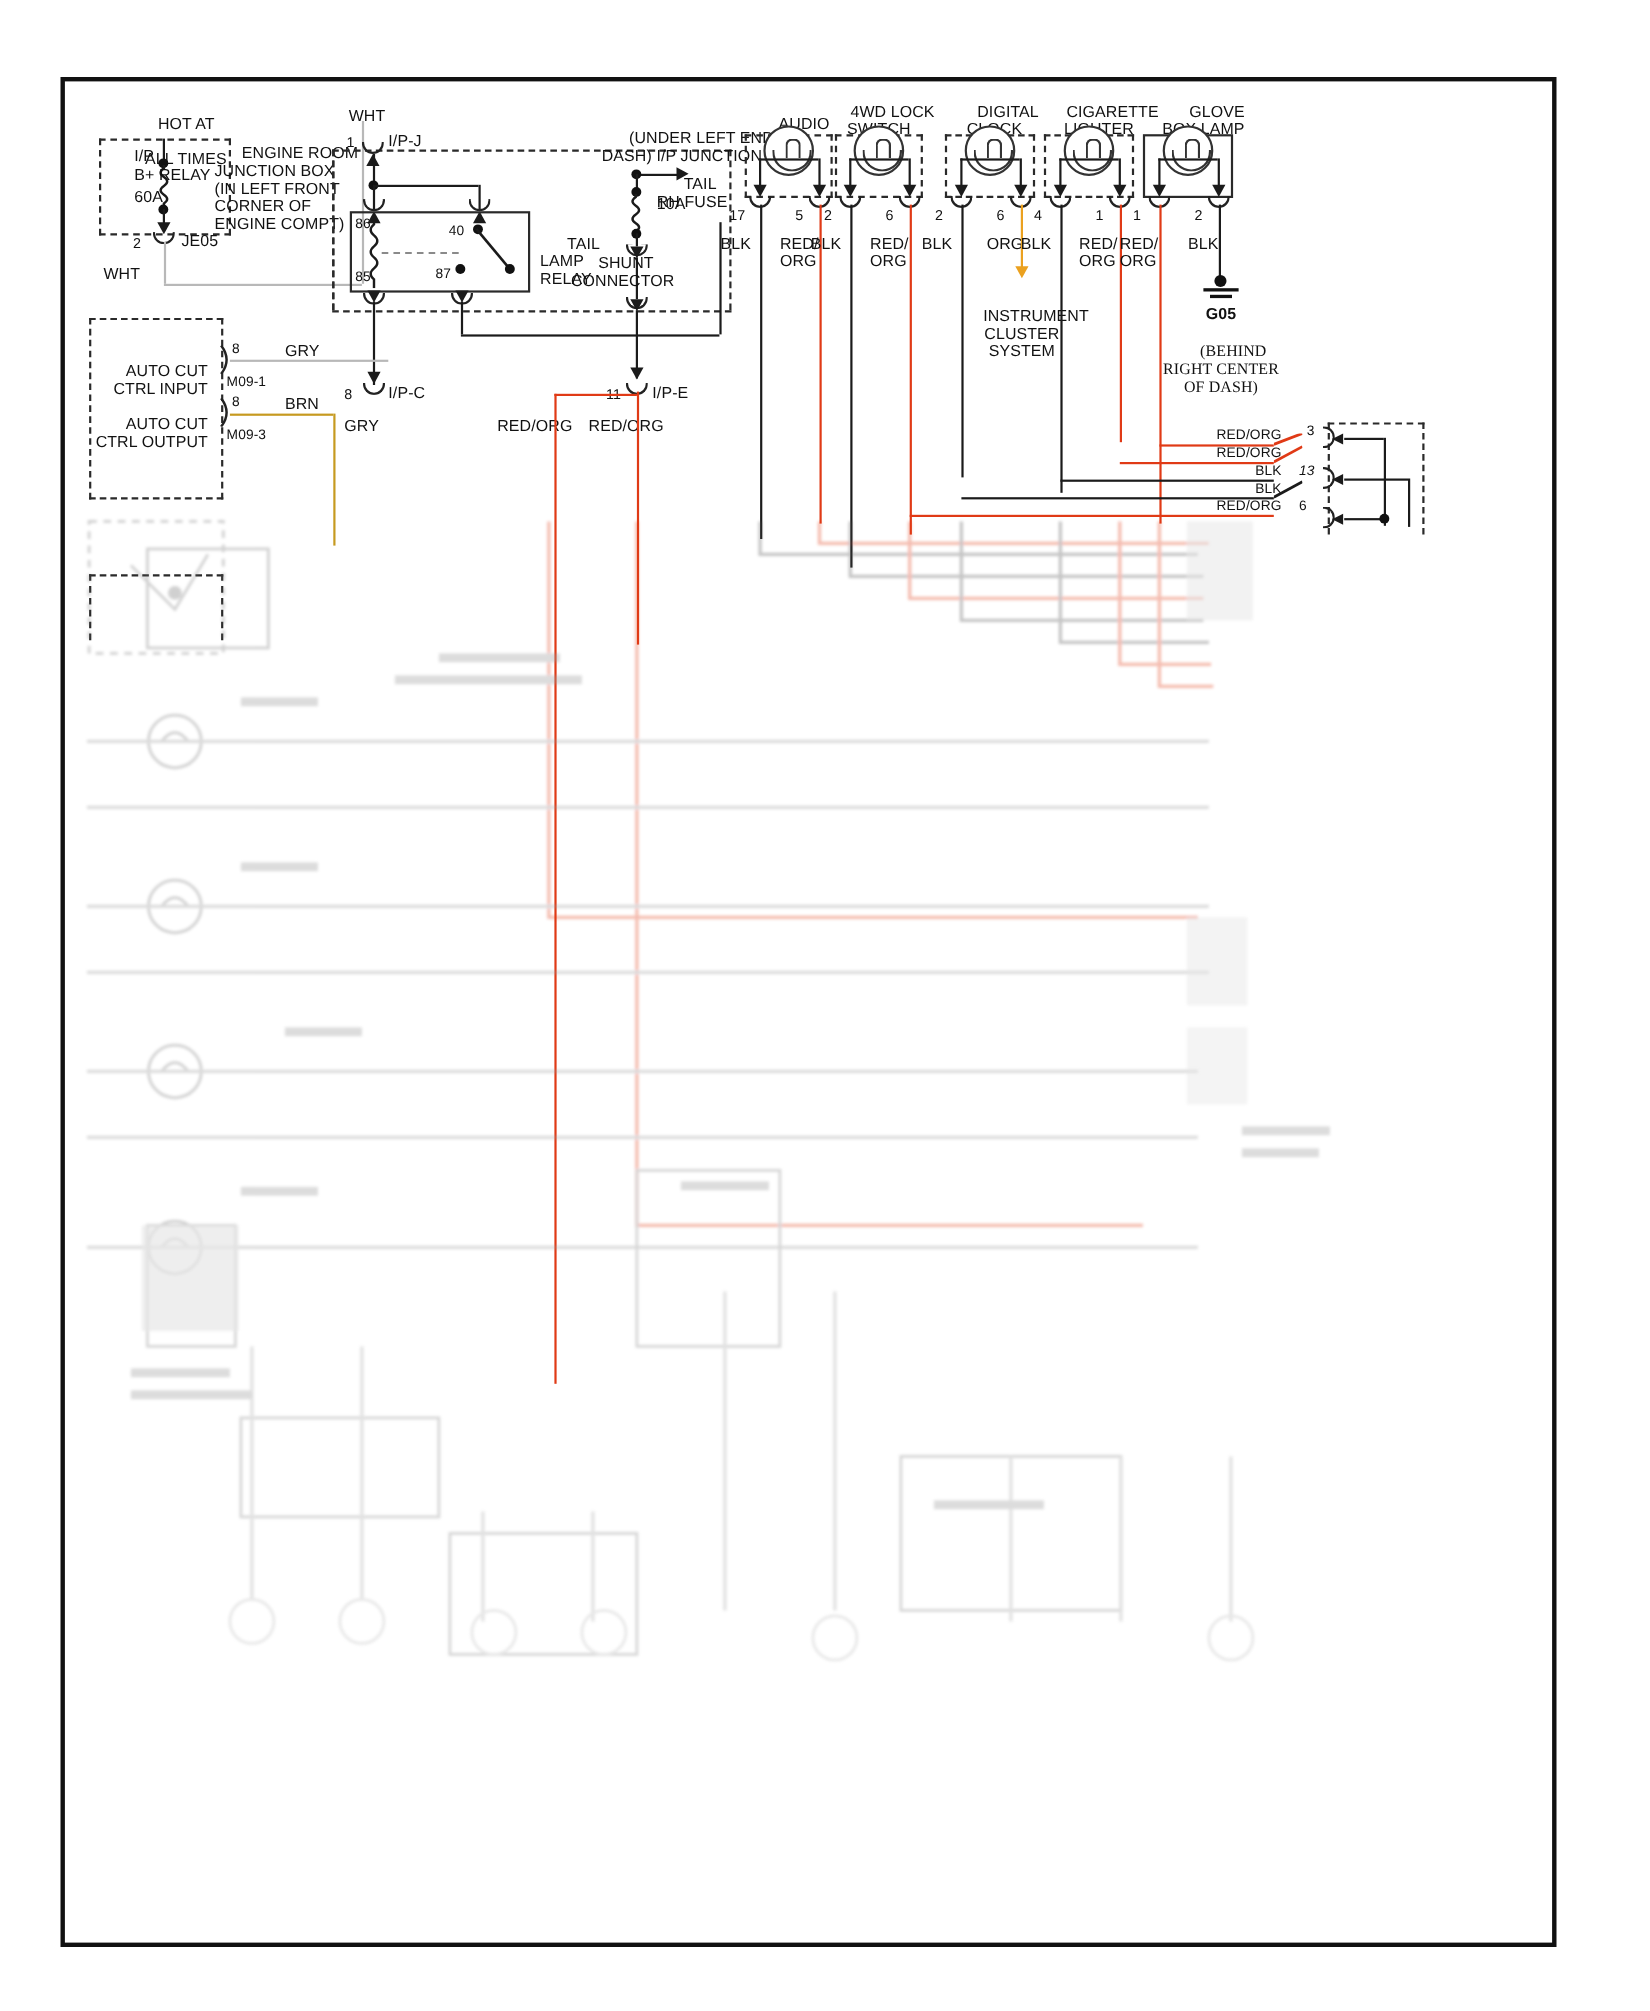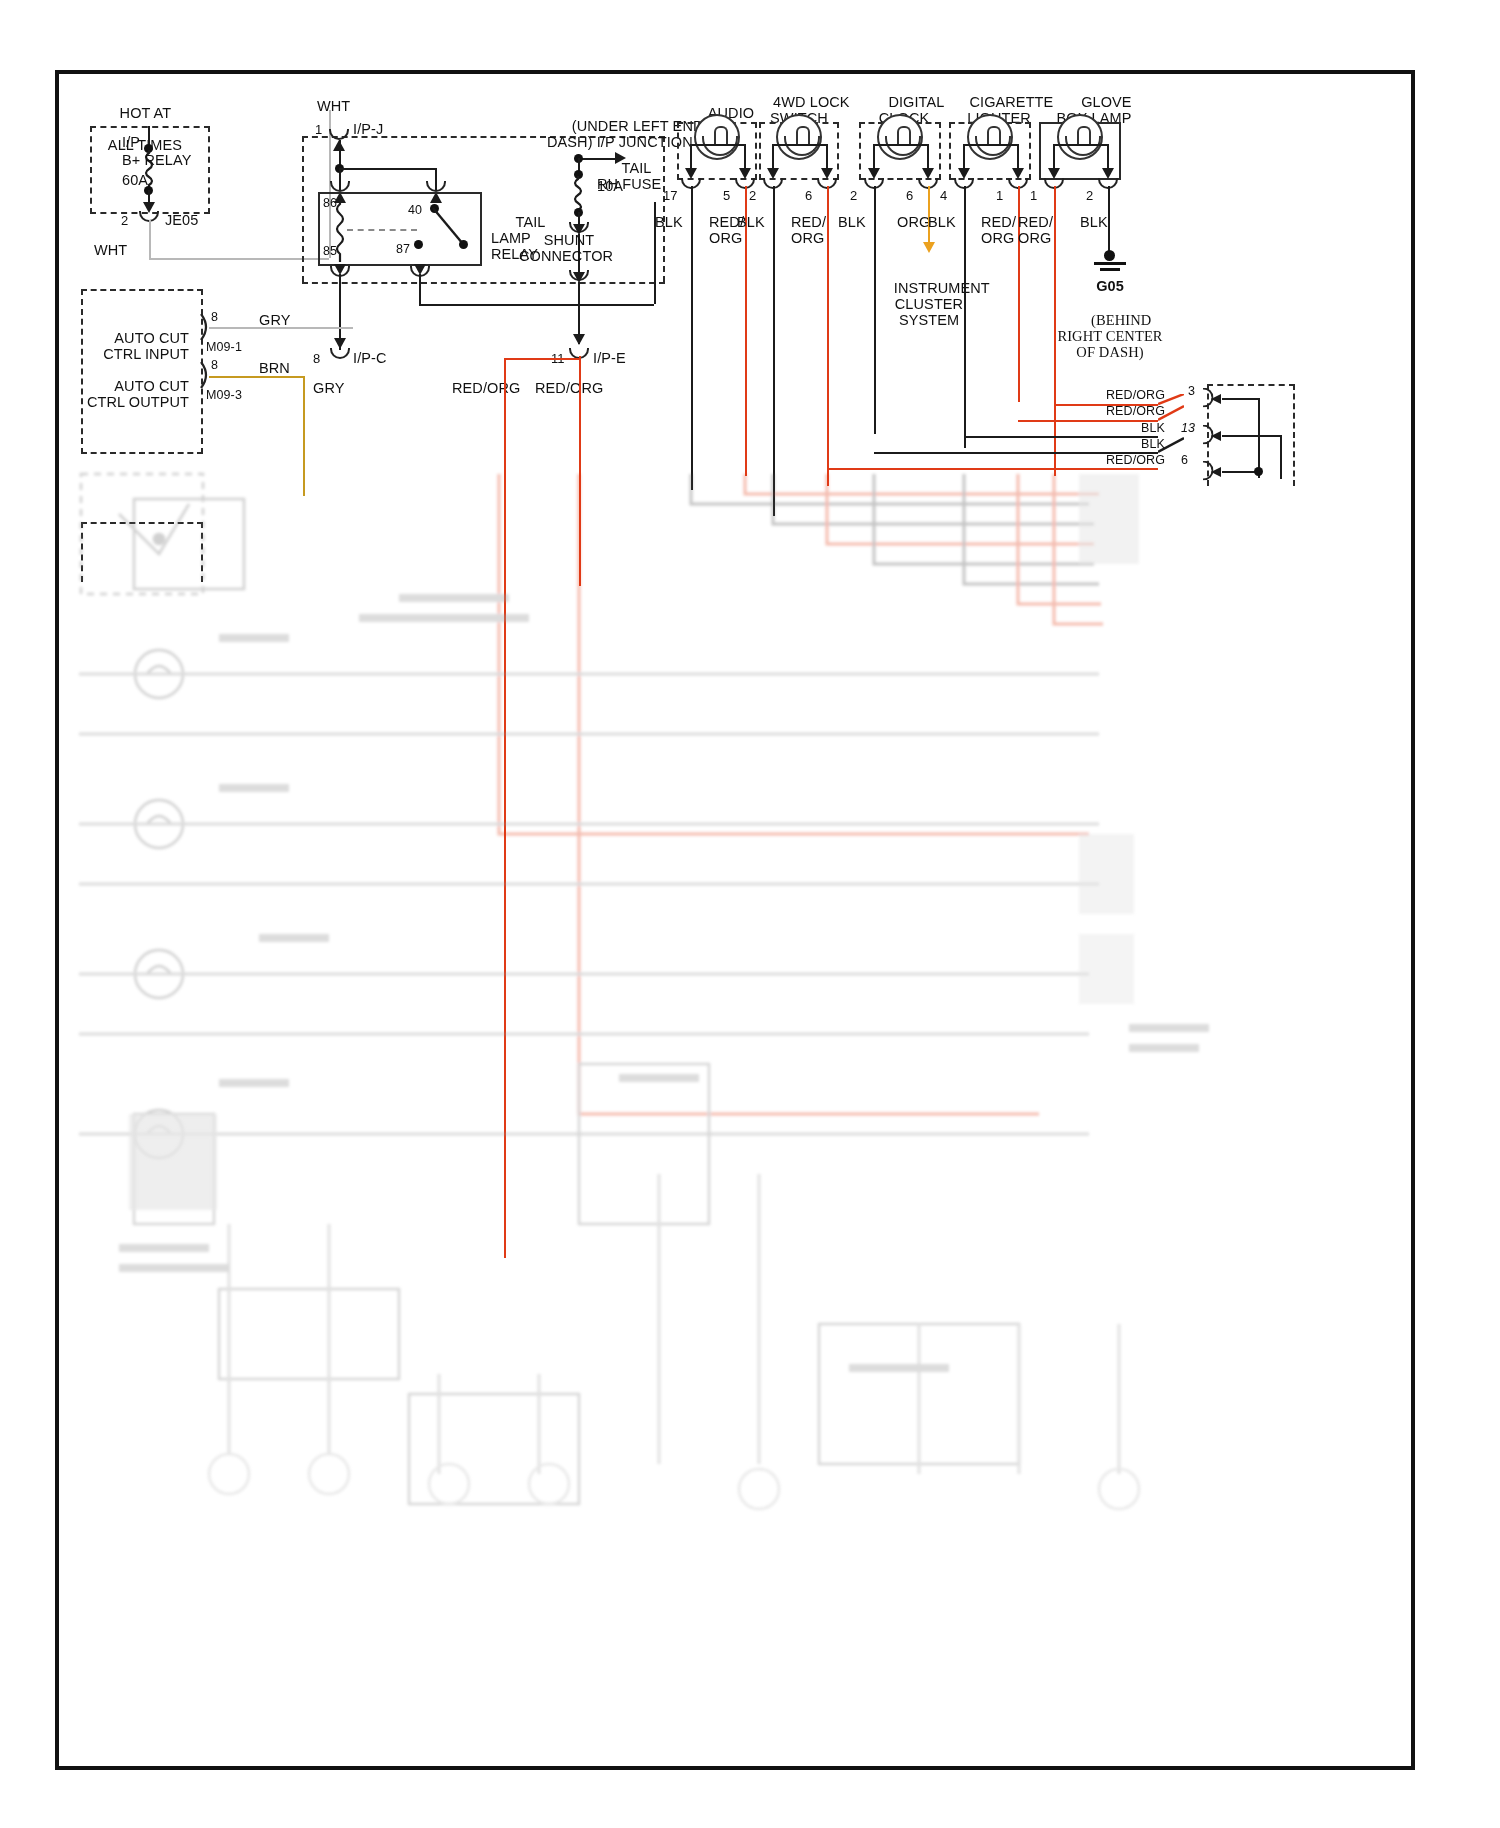--- a/index.html
+++ b/index.html
@@ -161,21 +161,21 @@
     width: 100%; height: 100%;
     pointer-events: none;
   }
 </style>
 </head>
 <body>
 
 <div id="page">
   <div id="diagram-frame">
 
-    <div class="lbl c" style="left:9px; top:15px; width:130px;">
+    <div class="lbl c" style="left:33px; top:15px; width:130px;">
       <span>HOT AT</span><br>
       <span>ALL TIMES</span>
     </div>
 
     <div class="dashbox" style="left:31px; top:52px; width:120px; height:88px;"></div>
 
     <div class="w v blk" style="left:89px; top:52px; height:22px;"></div>
     <div class="dot" style="left:85px; top:70px;"></div>
 
     <svg class="fuse" style="left:83px; top:76px; width:14px; height:40px;" viewBox="0 0 14 40">
@@ -187,20 +187,23 @@
     <div class="cup" style="left:80px; top:137px;"></div>
 
     <div class="lbl pin" style="left:62px; top:139px;">2</div>
     <div class="lbl" style="left:106px; top:138px;">JE05</div>
     <div class="lbl" style="left:35px; top:168px;">WHT</div>
 
     <div class="lbl" style="left:63px; top:60px;">I/P</div>
     <div class="lbl" style="left:63px; top:78px;">B+ RELAY</div>
     <div class="lbl" style="left:63px; top:98px;">60A</div>
 
+    <div class="lbl" style="left:136px; top:42px; width:120px;">
+      <span id="erjb-cap">ENGINE ROOM<br>JUNCTION BOX<br>(IN LEFT FRONT<br>CORNER OF<br>ENGINE COMPT)</span>
+    </div>
 
     <div class="w v gry thin" style="left:90px; top:146px; height:38px;"></div>
     <div class="w h gry thin" style="left:90px; top:184px; width:180px;"></div>
     <div class="w v gry thin" style="left:270px; top:36px; height:148px;"></div>
     <div class="w h gry thin" style="left:270px; top:36px; width:0px;"></div>
 
     <div class="lbl" style="left:258px; top:24px;">WHT</div>
     <div class="lbl pin" style="left:256px; top:48px;">1</div>
     <div class="lbl" style="left:294px; top:47px;">I/P-J</div>
 

